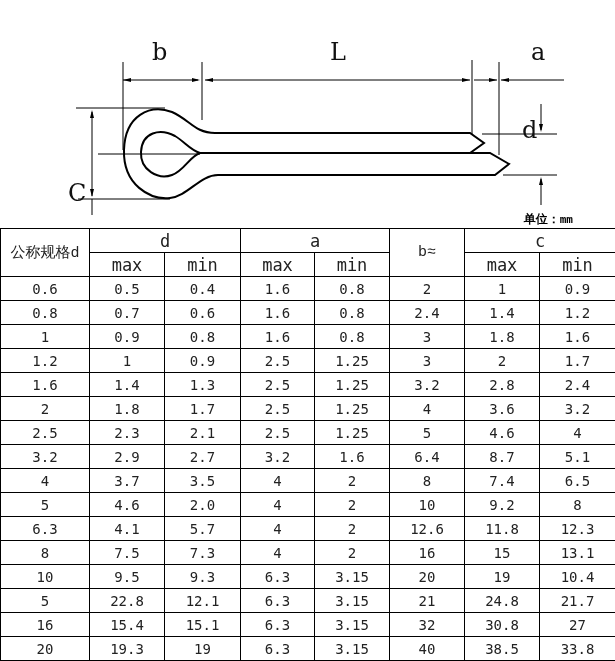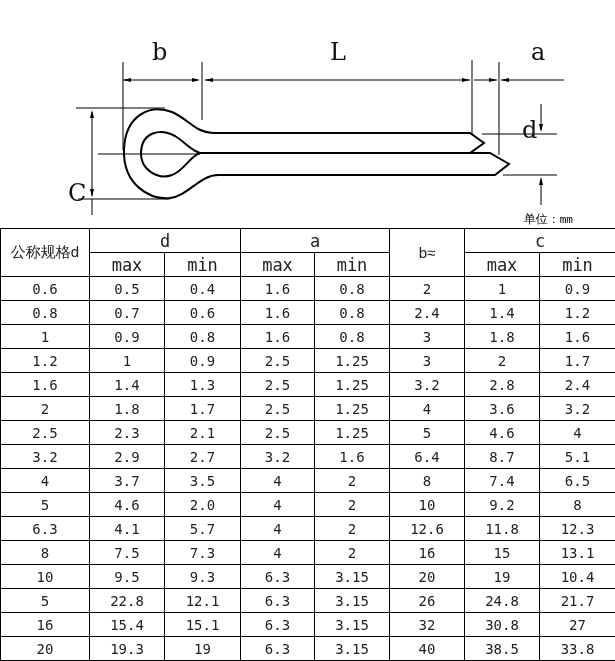--- a/index.html
+++ b/index.html
@@ -1,26 +1,26 @@
 <!DOCTYPE html>
 <html><head>
 <meta charset="utf-8">
 <style>
   html, body { margin: 0; padding: 0; background: #ffffff; }
   body { width: 615px; height: 661px; position: relative; overflow: hidden;
          font-family: "DejaVu Sans Mono", "Liberation Mono", monospace; color: #000; }
   #diagram { position: absolute; left: 0; top: 0; width: 615px; height: 215px; }
   .lbl { position: absolute; font-family: "DejaVu Serif", "Liberation Serif", serif; font-size: 24px; line-height: 24px; color: #111; }
-  #unit { position: absolute; right: 42px; top: 211px; font-size: 12px; font-family: "DejaVu Sans", "Liberation Sans", sans-serif; }
+  #unit { position: absolute; right: 42px; top: 211px; font-size: 12px; font-family: "DejaVu Sans", "Liberation Sans", sans-serif; font-weight: bold; }
   #unit .u { font-family: "DejaVu Sans Mono", monospace; font-size: 11px; }
   table.spec { position: absolute; left: 0; top: 228px; border-collapse: collapse; table-layout: fixed; width: 615px; }
   table.spec td, table.spec th { border: 1px solid #000; text-align: center; padding: 0; font-weight: normal; color: #222; }
   table.spec th { height: 23px; font-size: 12px; }
   table.spec th.grp { font-size: 17px; font-family: "DejaVu Sans Mono", monospace; }
-  table.spec th.rs { font-size: 15px; font-family: Liberation Sans, sans-serif; }
+  table.spec th.rs { font-size: 15px; font-family: Liberation Mono, monospace; }
   table.spec td { height: 23px; font-size: 14px; }
   table.spec tr.sub th { font-size: 17px; }
 </style>
 </head>
 <body>
 
 <div id="diagram">
   <svg width="615" height="215" viewBox="0 0 615 215">
     <g fill="none" stroke="#000" stroke-width="1">
 
@@ -236,21 +236,21 @@
         <td>20</td>
         <td>19</td>
         <td>10.4</td>
       </tr>
       <tr>
         <td>5</td>
         <td>22.8</td>
         <td>12.1</td>
         <td>6.3</td>
         <td>3.15</td>
-        <td>26</td>
+        <td>21</td>
         <td>24.8</td>
         <td>21.7</td>
       </tr>
       <tr>
         <td>16</td>
         <td>15.4</td>
         <td>15.1</td>
         <td>6.3</td>
         <td>3.15</td>
         <td>32</td>

